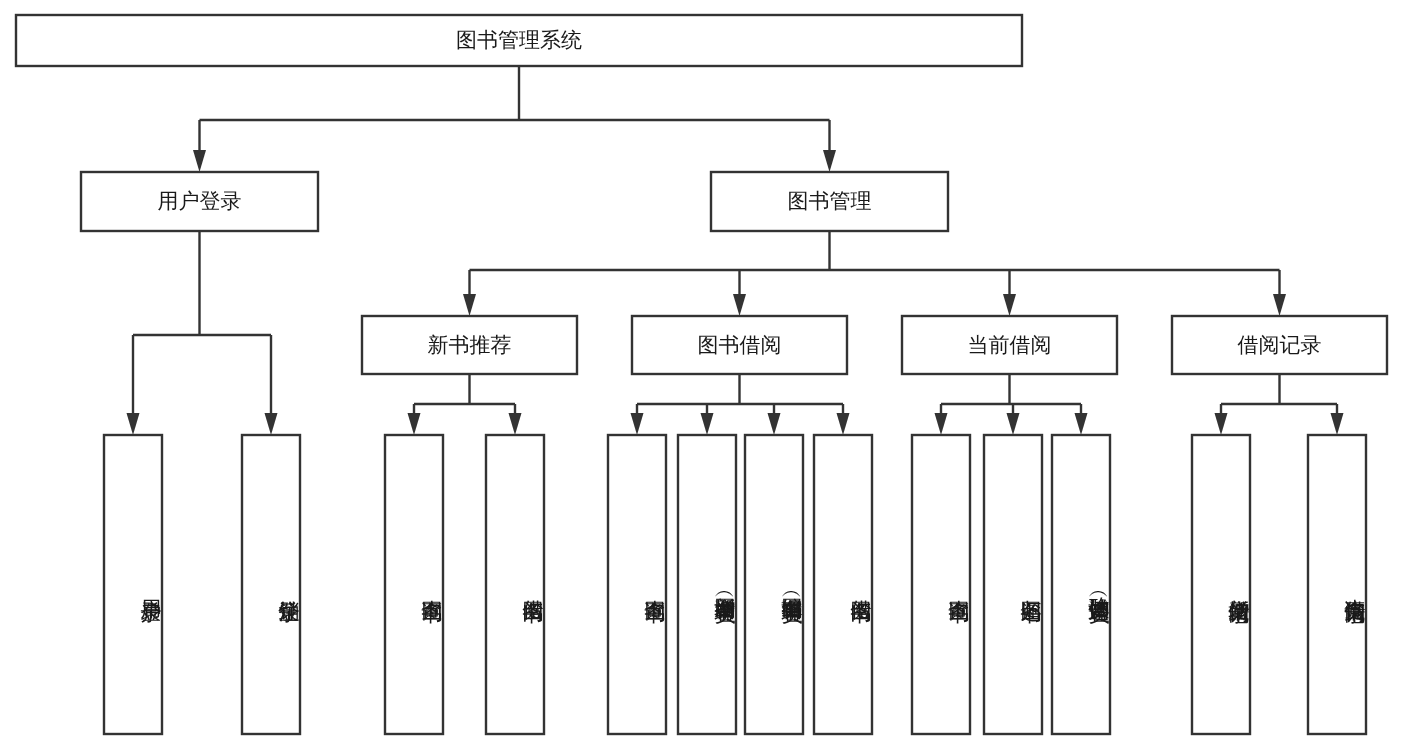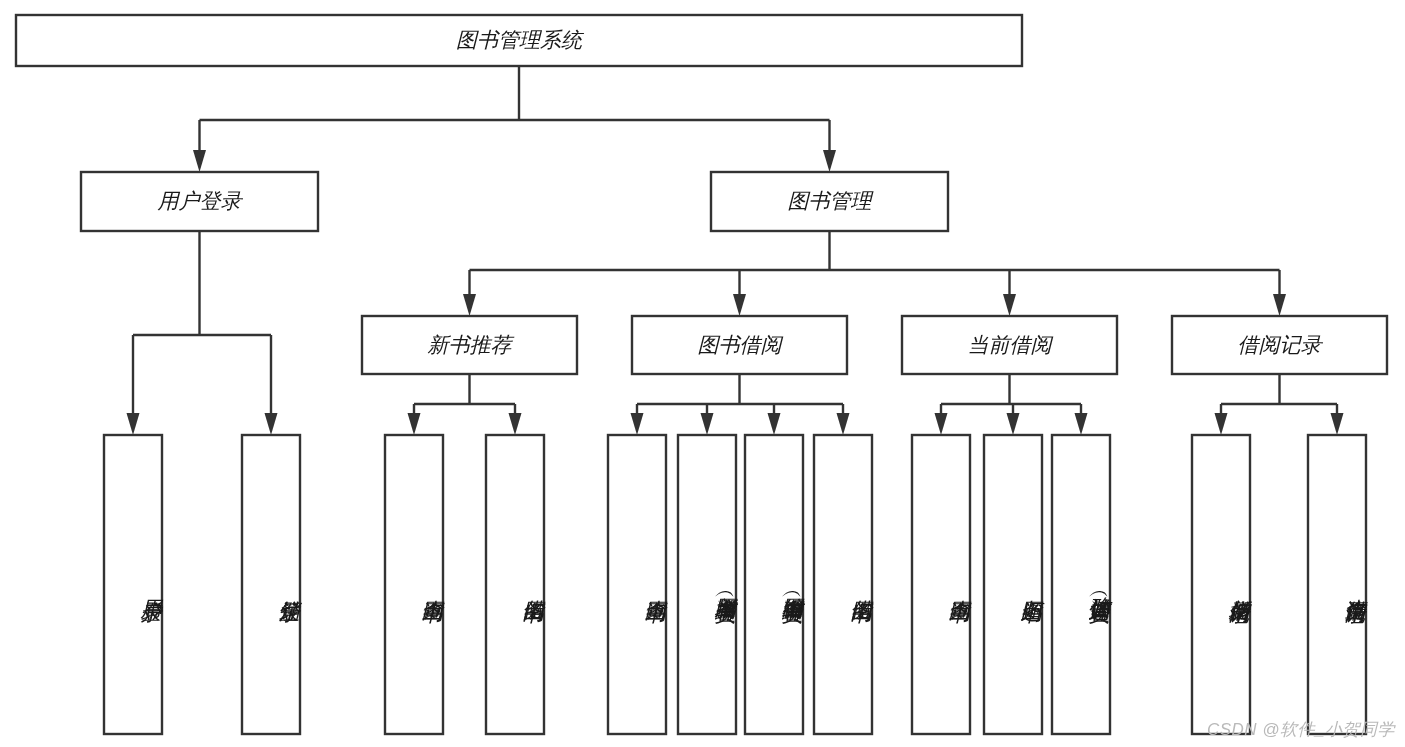--- a/index.html
+++ b/index.html
@@ -9,21 +9,20 @@
   }
   body {
     font-family: "Liberation Sans", "DejaVu Sans", sans-serif;
   }
   #diagram-root {
     position: relative;
     width: 1405px;
     height: 747px;
     background: #ffffff;
     overflow: hidden;
-    font-style: italic;
   }
   svg#flowchart {
     position: absolute;
     top: 0;
     left: 0;
     width: 1405px;
     height: 747px;
     display: block;
   }
   .node-box {
@@ -176,14 +175,13 @@
       <div class="node-label-v" style="left: 678px; top: 444px; width: 58px; height: 281px;">新增图书（管理员）</div>
       <div class="node-label-v" style="left: 745px; top: 444px; width: 58px; height: 281px;">编辑图书（管理员）</div>
       <div class="node-label-v" style="left: 814px; top: 444px; width: 58px; height: 281px;">借阅图书</div>
       <div class="node-label-v" style="left: 912px; top: 444px; width: 58px; height: 281px;">查询图书</div>
       <div class="node-label-v" style="left: 984px; top: 444px; width: 58px; height: 281px;">归还图书</div>
       <div class="node-label-v" style="left: 1052px; top: 444px; width: 58px; height: 281px;">确认归还（管理员）</div>
       <div class="node-label-v" style="left: 1192px; top: 444px; width: 58px; height: 281px;">新增借阅记录</div>
       <div class="node-label-v" style="left: 1308px; top: 444px; width: 58px; height: 281px;">查询借阅记录</div>
     </div>
 
-  <div class="watermark">CSDN @软件_小贺同学</div>
 </div>
 
 </body></html>

